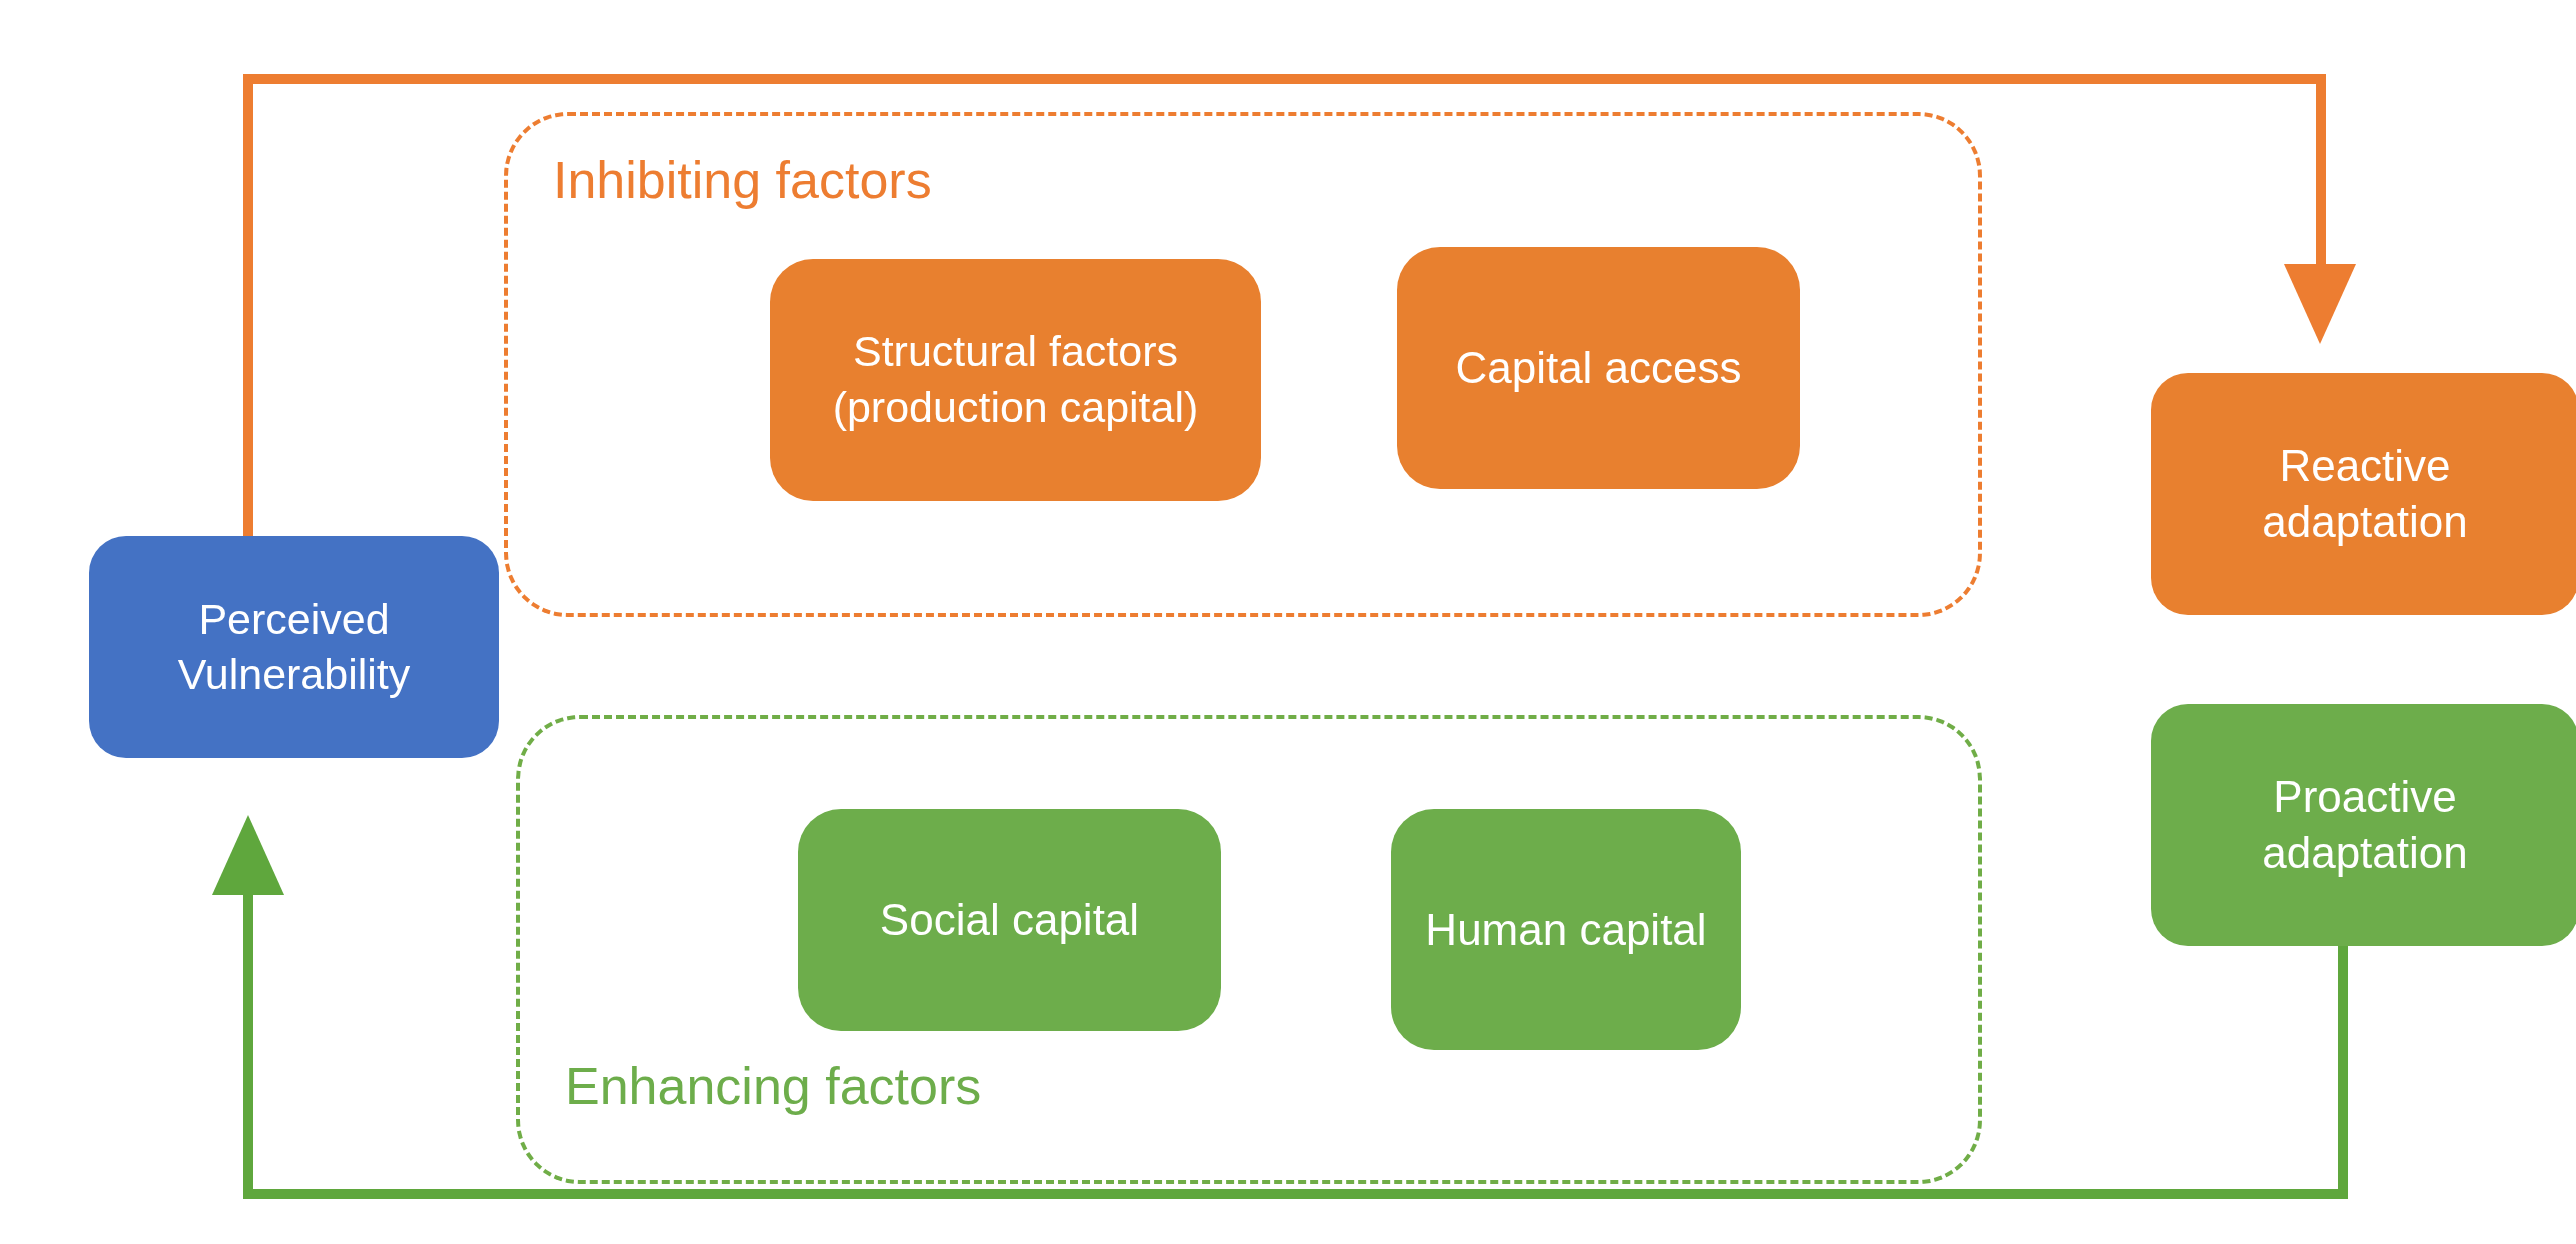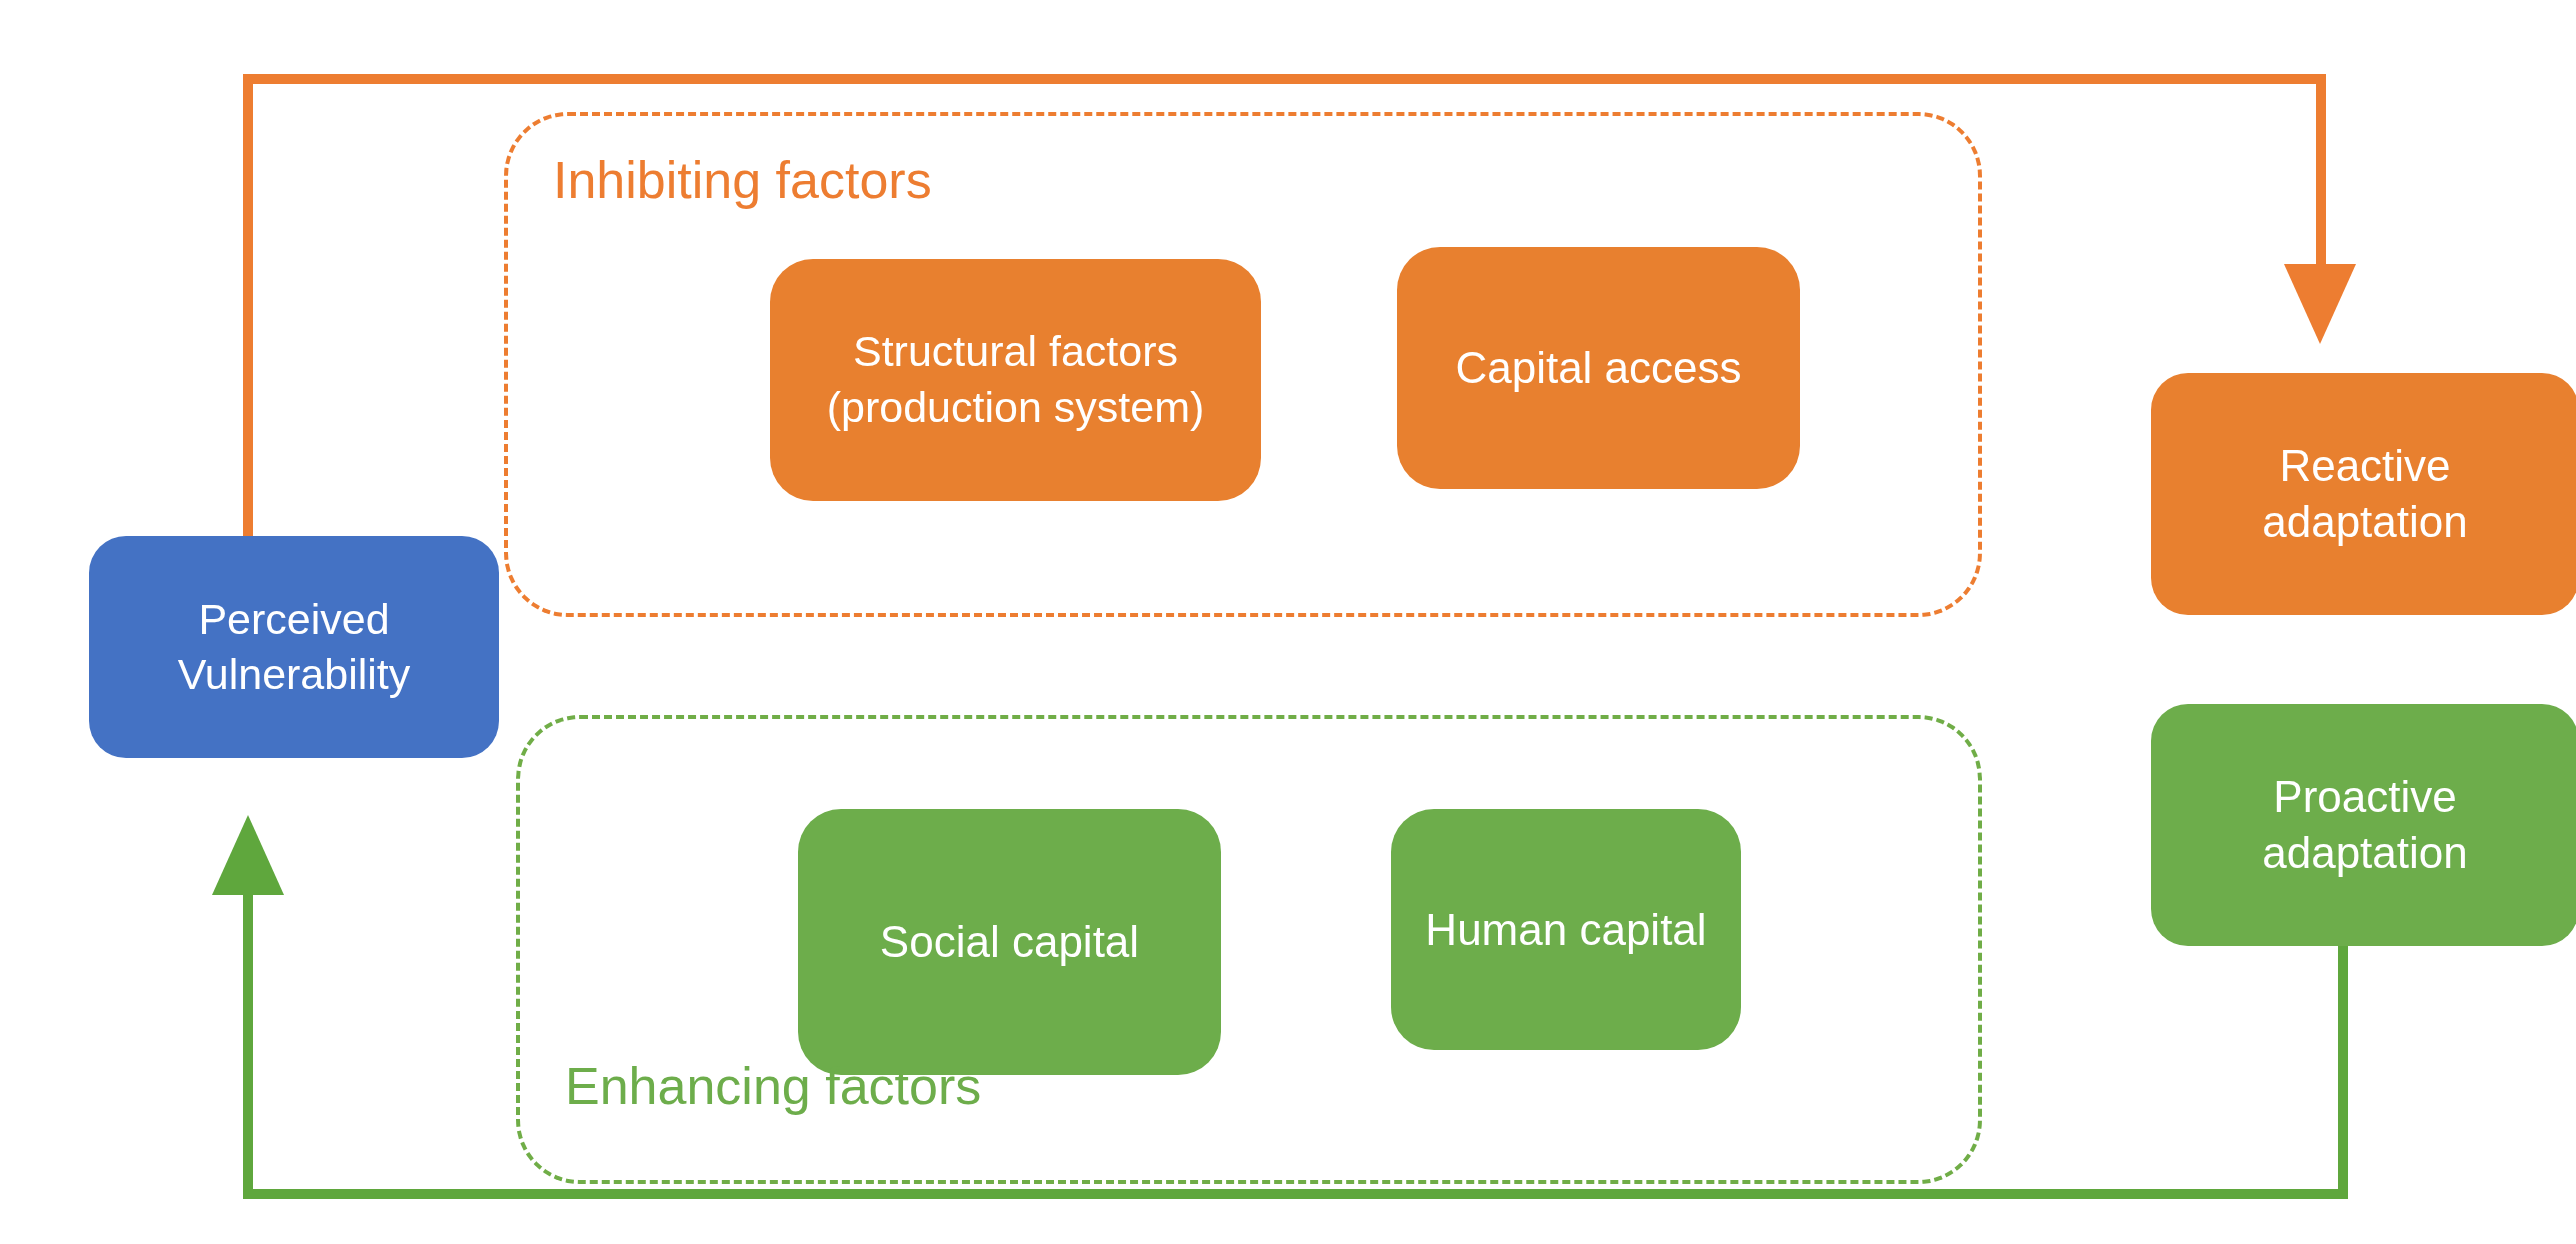--- a/index.html
+++ b/index.html
@@ -83,21 +83,21 @@
   #box-structural {
     left: 262px; top: 143px; width: 491px; height: 242px;
     background: var(--orange-fill);
     font-size: 43px;
   }
   #box-capital {
     left: 889px; top: 131px; width: 403px; height: 242px;
     background: var(--orange-fill);
   }
   #box-social {
-    left: 278px; top: 90px; width: 423px; height: 266px;
+    left: 278px; top: 90px; width: 423px; height: 222px;
     background: var(--green-fill);
   }
   #box-human {
     left: 871px; top: 90px; width: 350px; height: 241px;
     background: var(--green-fill);
   }
   
   .seg { position: absolute; }
   .seg.orange { background: var(--orange-line); }
   .seg.green  { background: var(--green-line); }
@@ -136,21 +136,21 @@
   <div class="seg green" id="green-h-bottom"></div>
   <div class="seg green" id="green-v-left"></div>
   <div class="head" id="green-arrowhead"></div>
 
   <div class="node" id="node-perceived">Perceived
 Vulnerability</div>
 
   <div class="group" id="group-inhibiting">
     <div class="group-title">Inhibiting factors</div>
     <div class="factor-box" id="box-structural">Structural factors
-(production system)</div>
+(production capital)</div>
     <div class="factor-box" id="box-capital">Capital access</div>
   </div>
 
   <div class="group" id="group-enhancing">
     <div class="factor-box" id="box-social">Social capital</div>
     <div class="factor-box" id="box-human">Human capital</div>
     <div class="group-title">Enhancing factors</div>
   </div>
 
   <div class="node" id="node-reactive">Reactive

